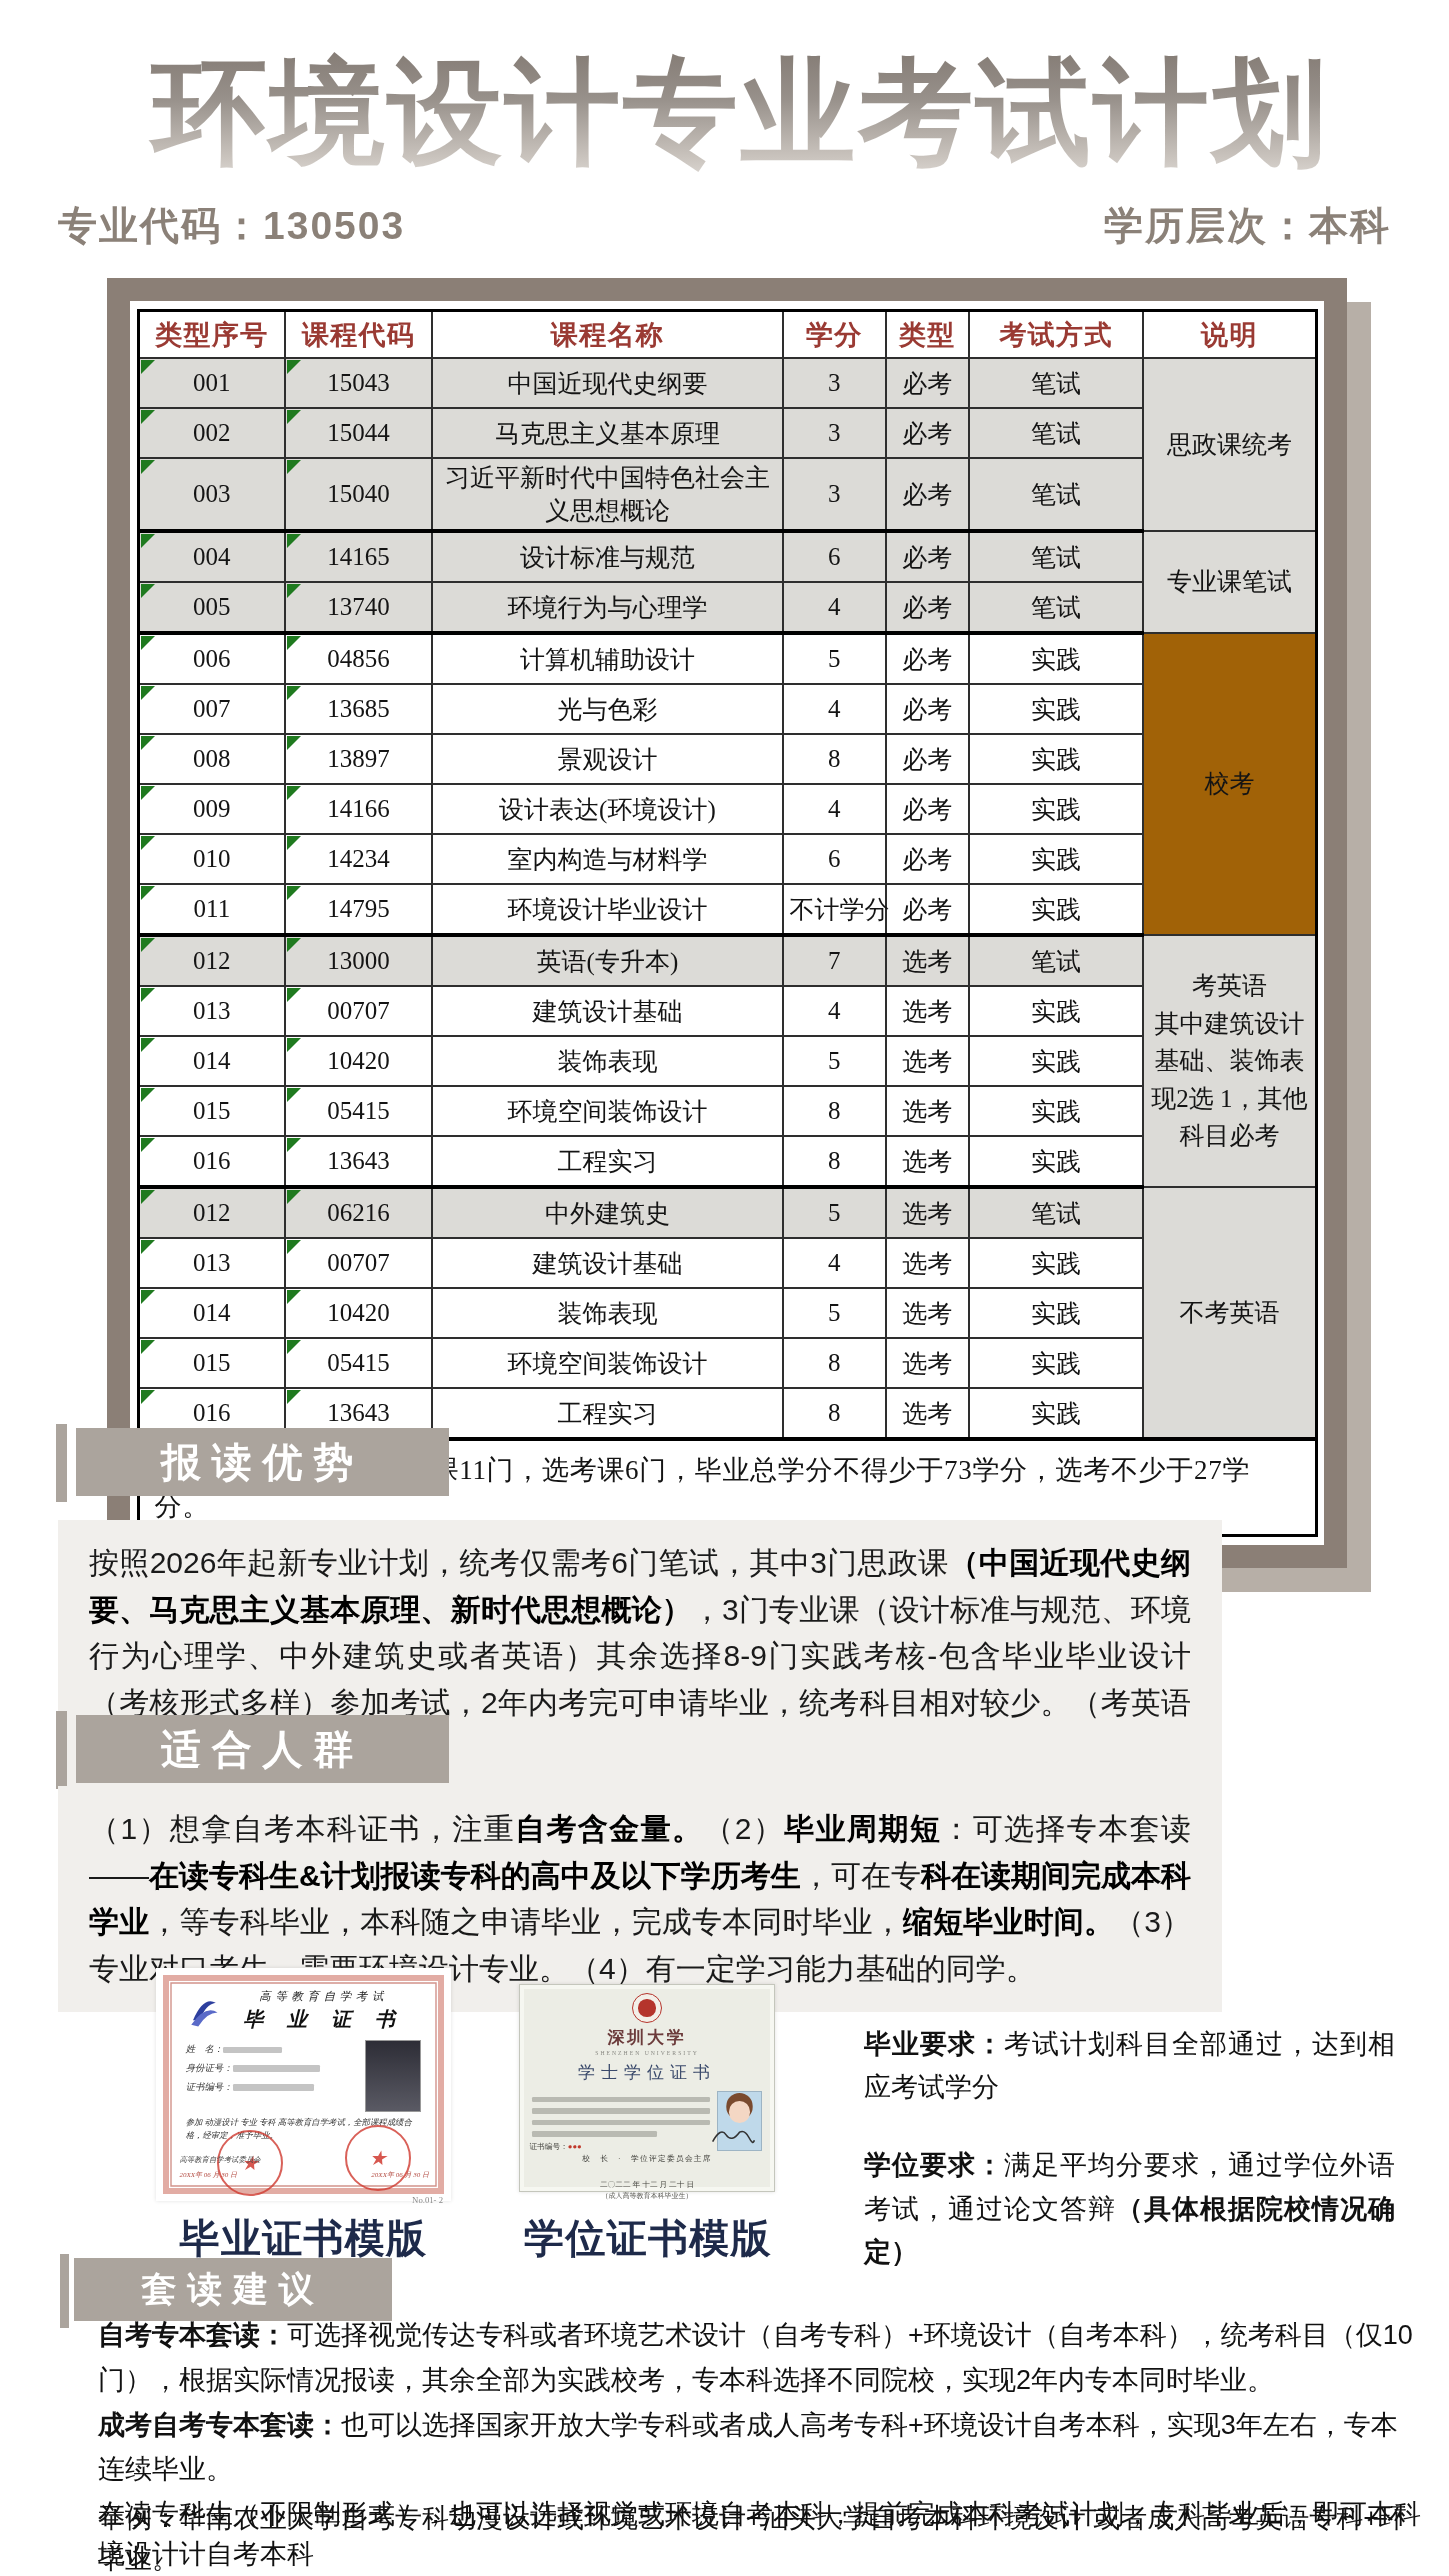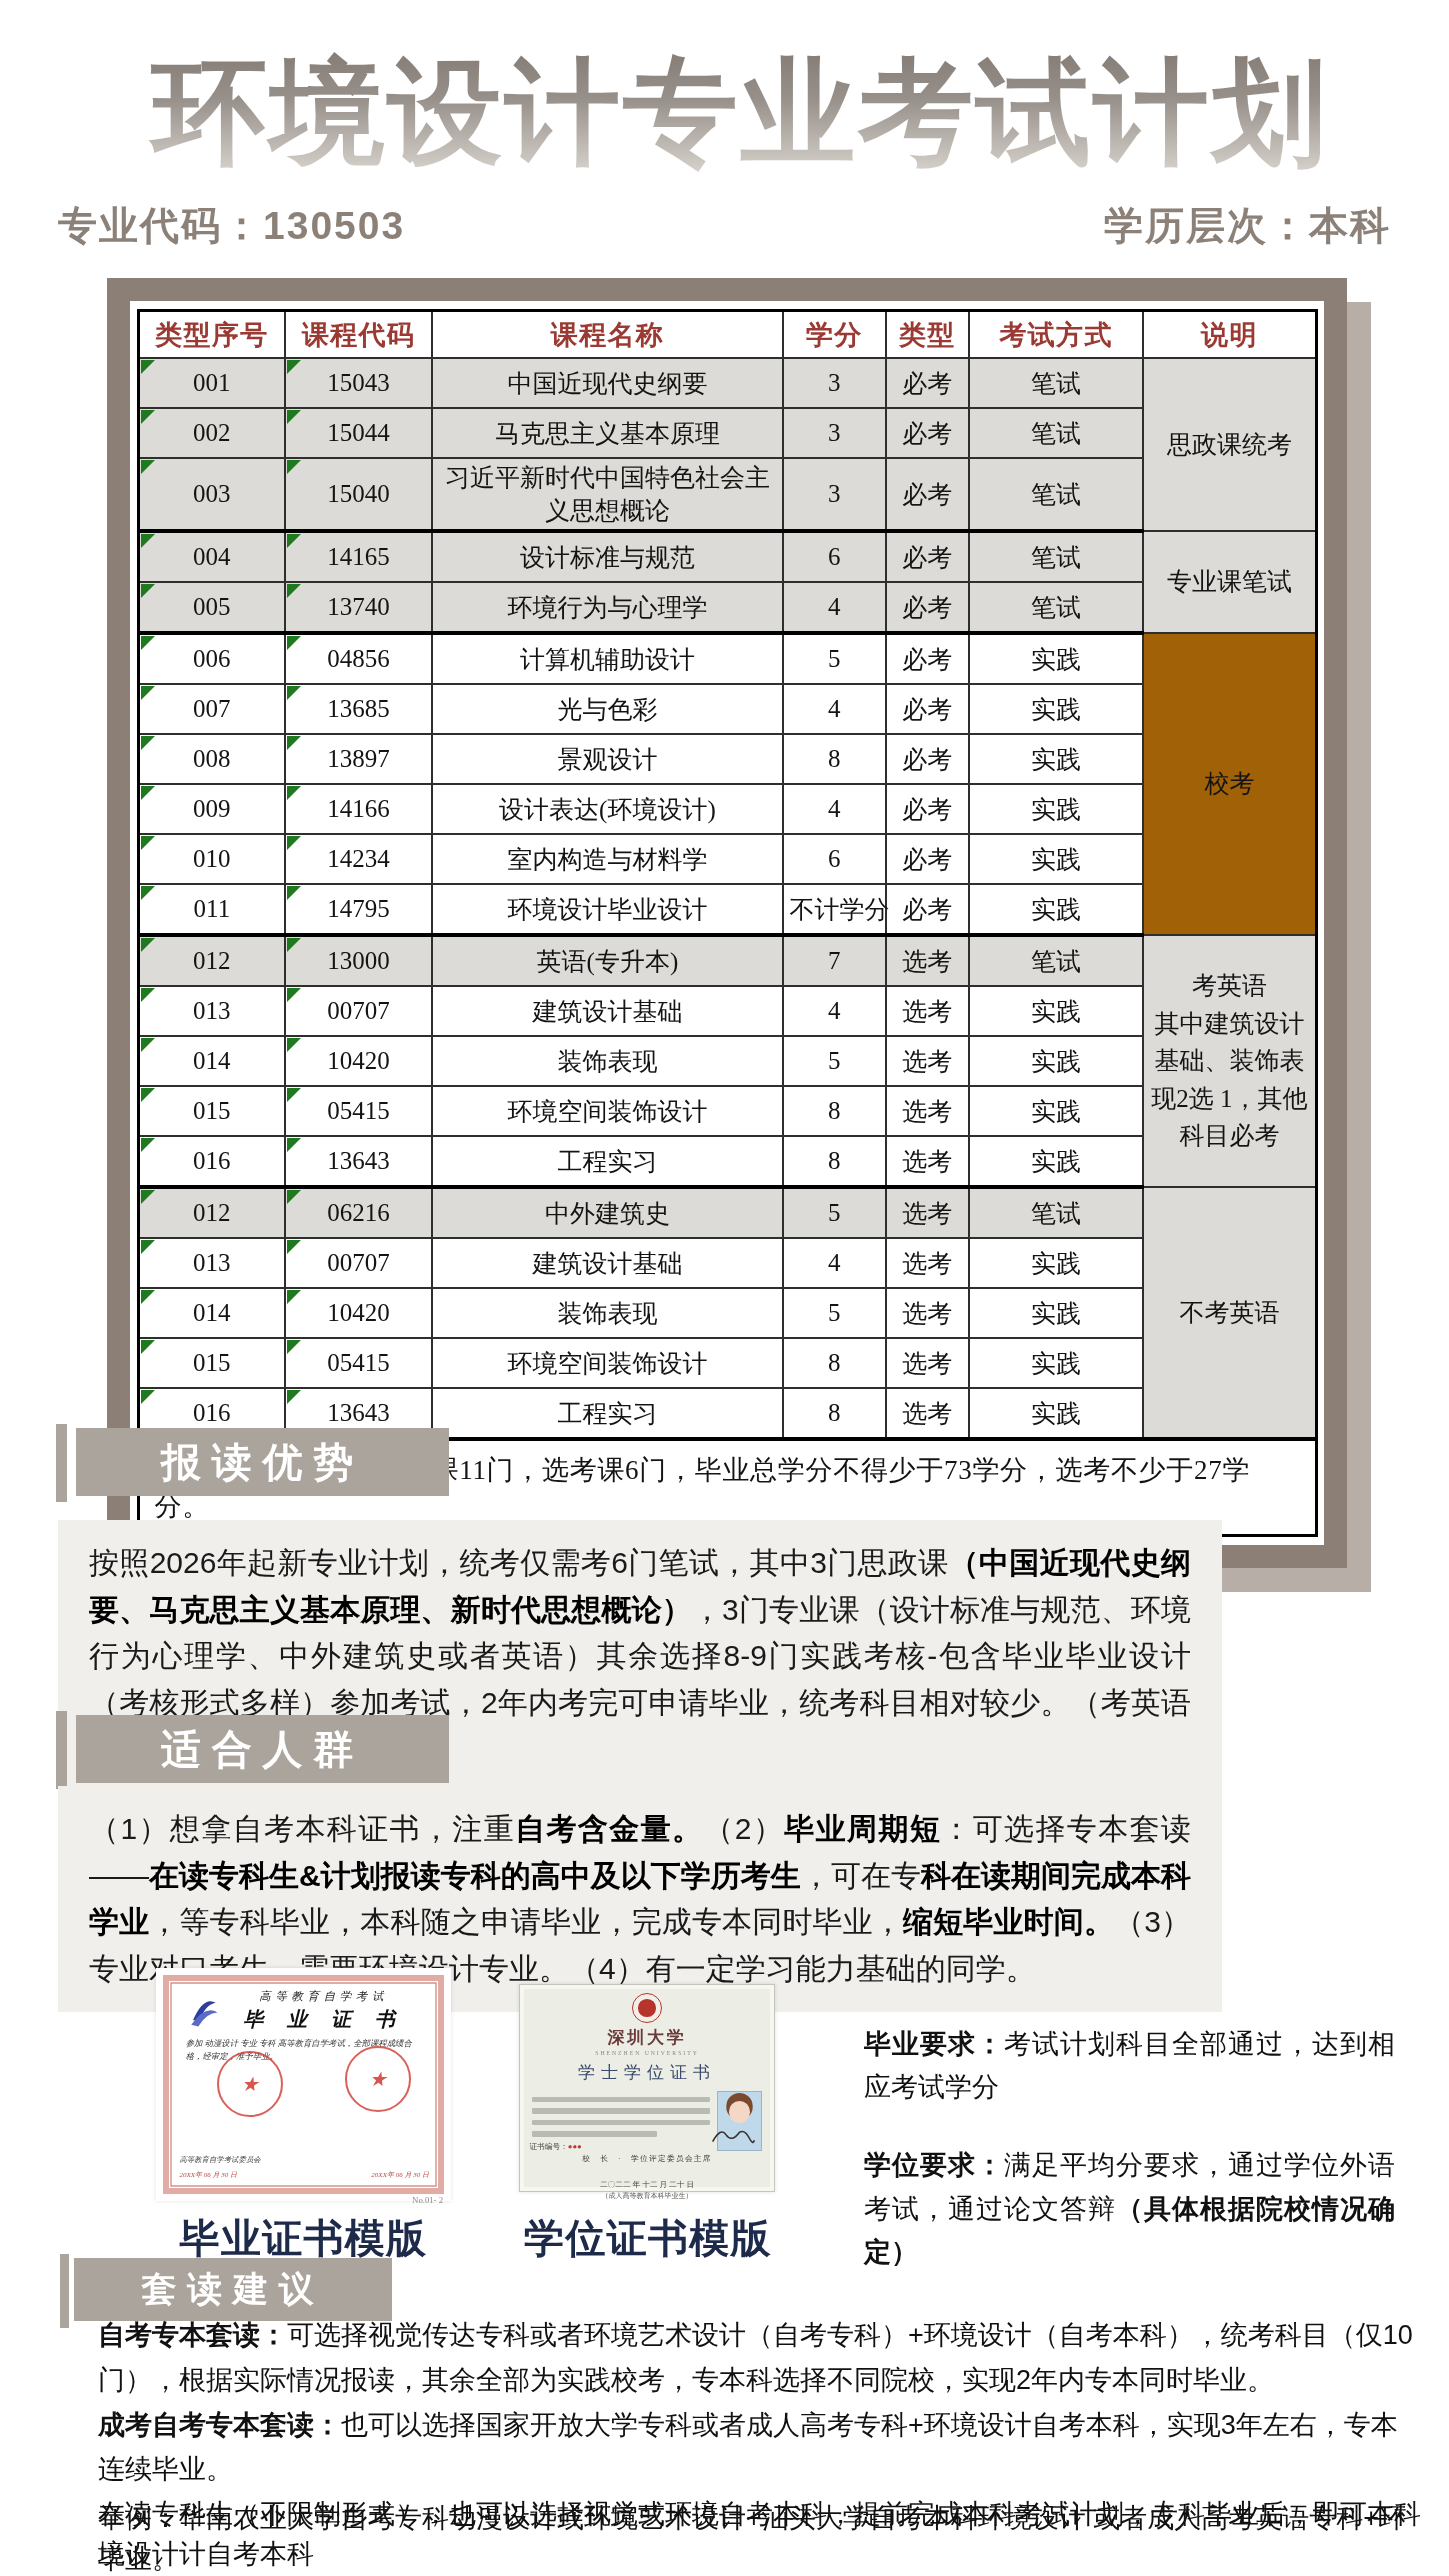--- a/index.html
+++ b/index.html
@@ -349,20 +349,28 @@
       <div class="c1-head">
         <svg class="c1-logo" viewBox="0 0 40 40">
           <path d="M8 30 Q20 2 34 10 Q22 12 16 30 Z" fill="#2d3f9e"></path>
           <path d="M6 35 Q22 12 36 21 Q24 21 14 37 Z" fill="#5a6ac8"></path>
         </svg>
         <div class="c1-titles">
           <div class="c1-org">高等教育自学考试</div>
           <div class="c1-title">毕 业 证 书</div>
         </div>
       </div>
+      <div class="c1-body">
+        <div class="c1-fields">
+          <div><span>姓　名：</span><span class="blur"></span></div>
+          <div><span>身份证号：</span><span class="blur" style="width:87px"></span></div>
+          <div><span>证书编号：</span><span class="blur" style="width:81px"></span></div>
+        </div>
+        <div class="c1-photo"></div>
+      </div>
       <div class="c1-text">参加 动漫设计 专业 专科 高等教育自学考试，全部课程成绩合格，经审定，准予毕业。</div>
       <div class="c1-stamps">
         <div class="stamp s1">★</div>
         <div class="stamp s2">★</div>
       </div>
       <div class="c1-issuer">高等教育自学考试委员会</div>
       <div class="c1-dates">
         <span>20XX年 06 月 30 日</span>
         <span>20XX年 06 月 30 日</span>
       </div>

